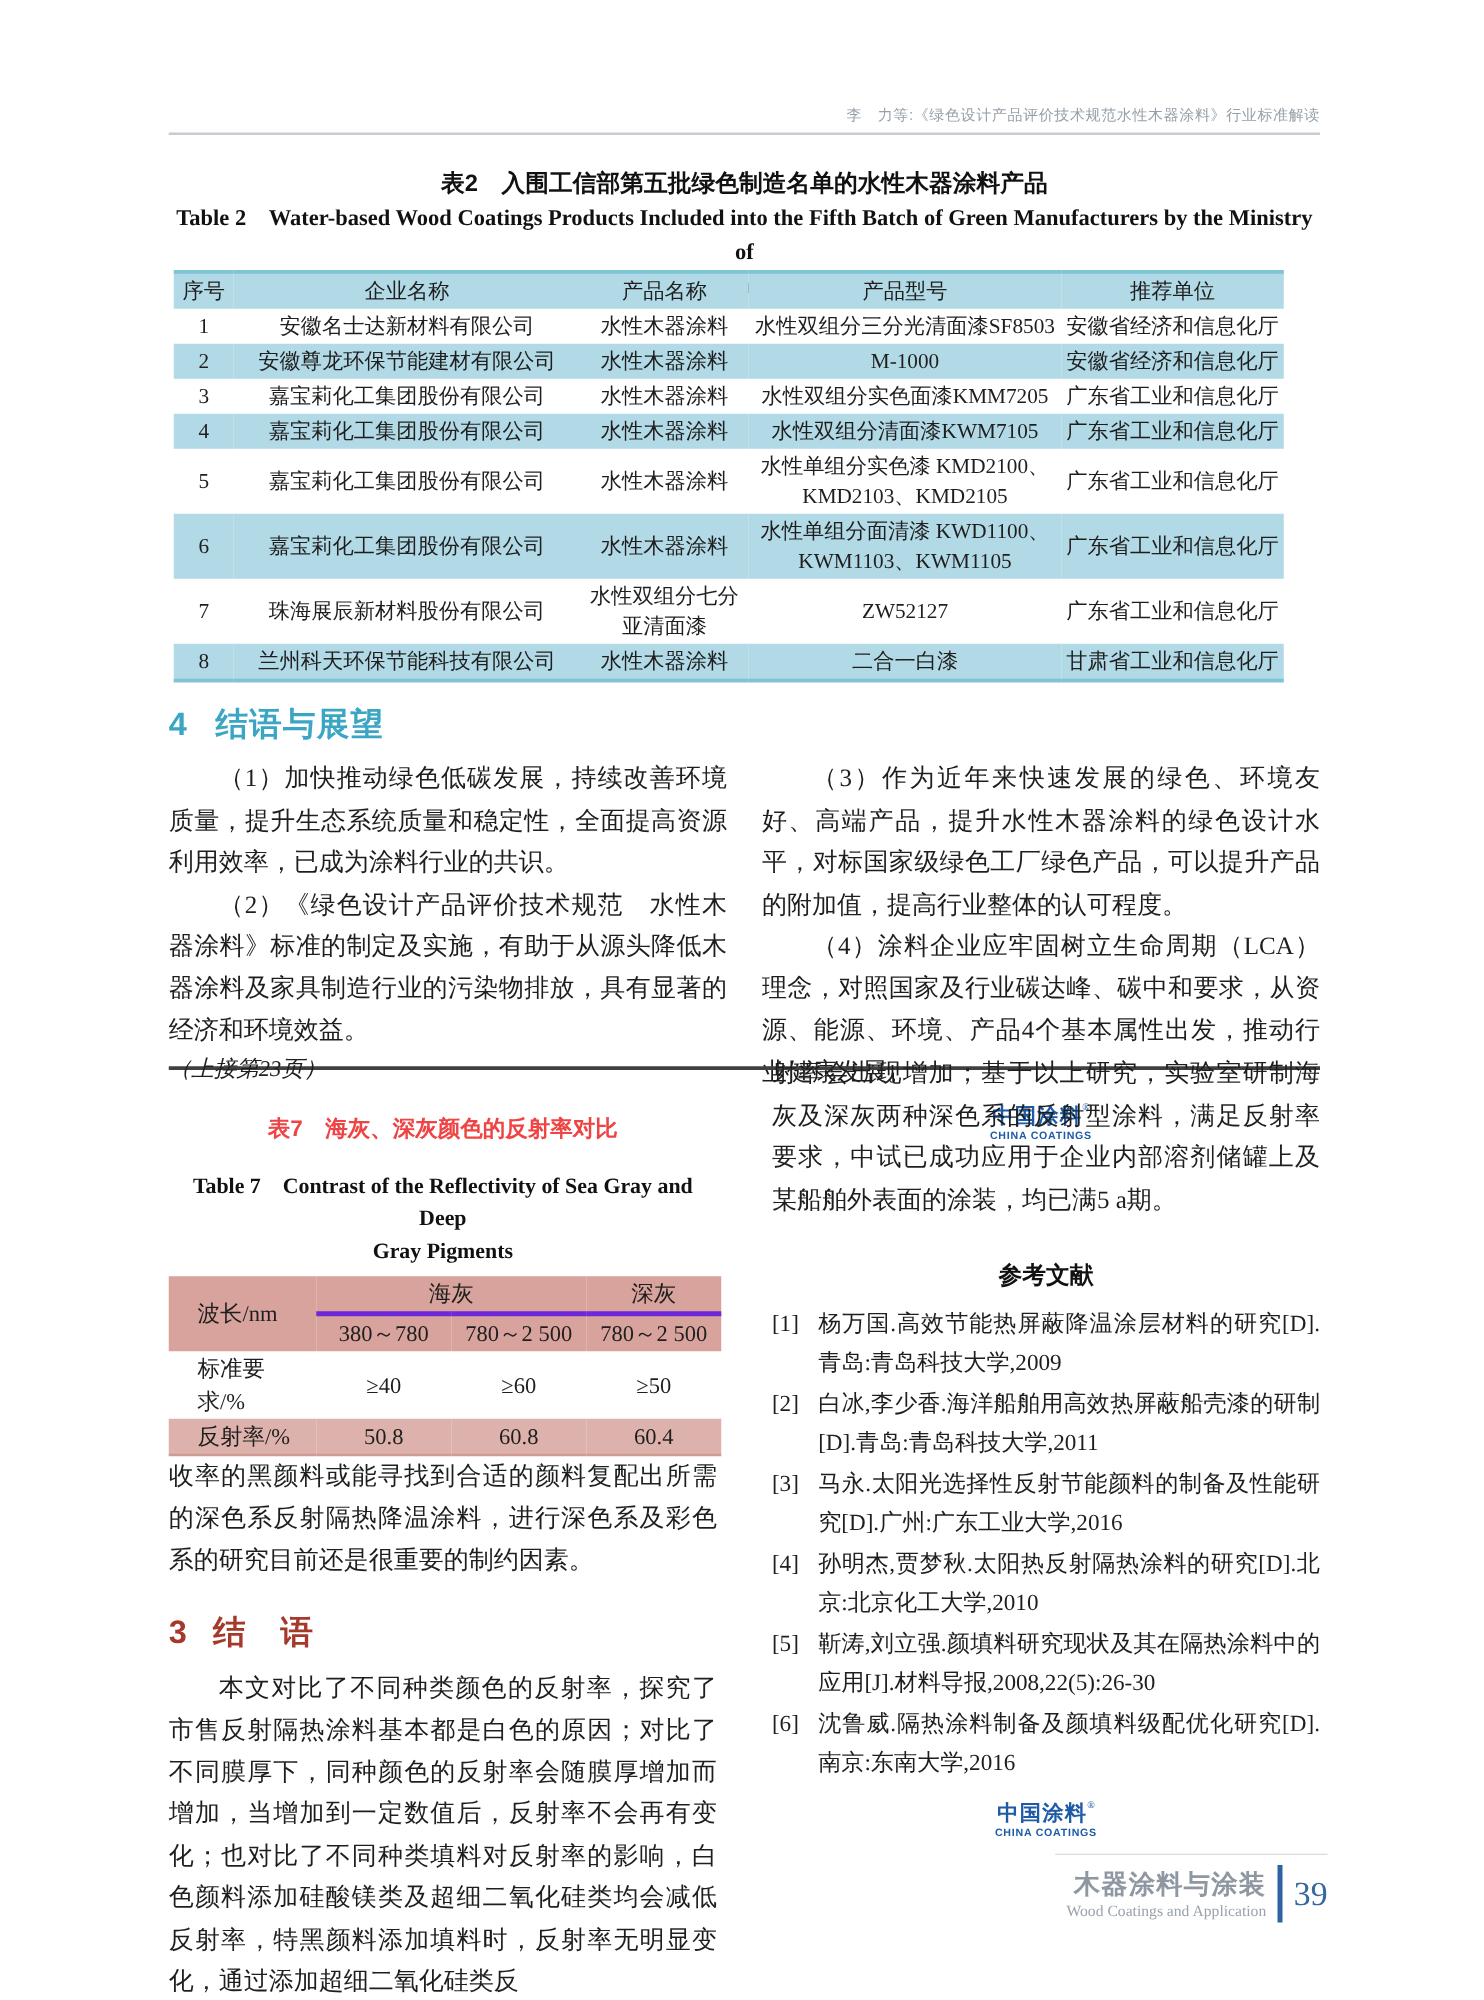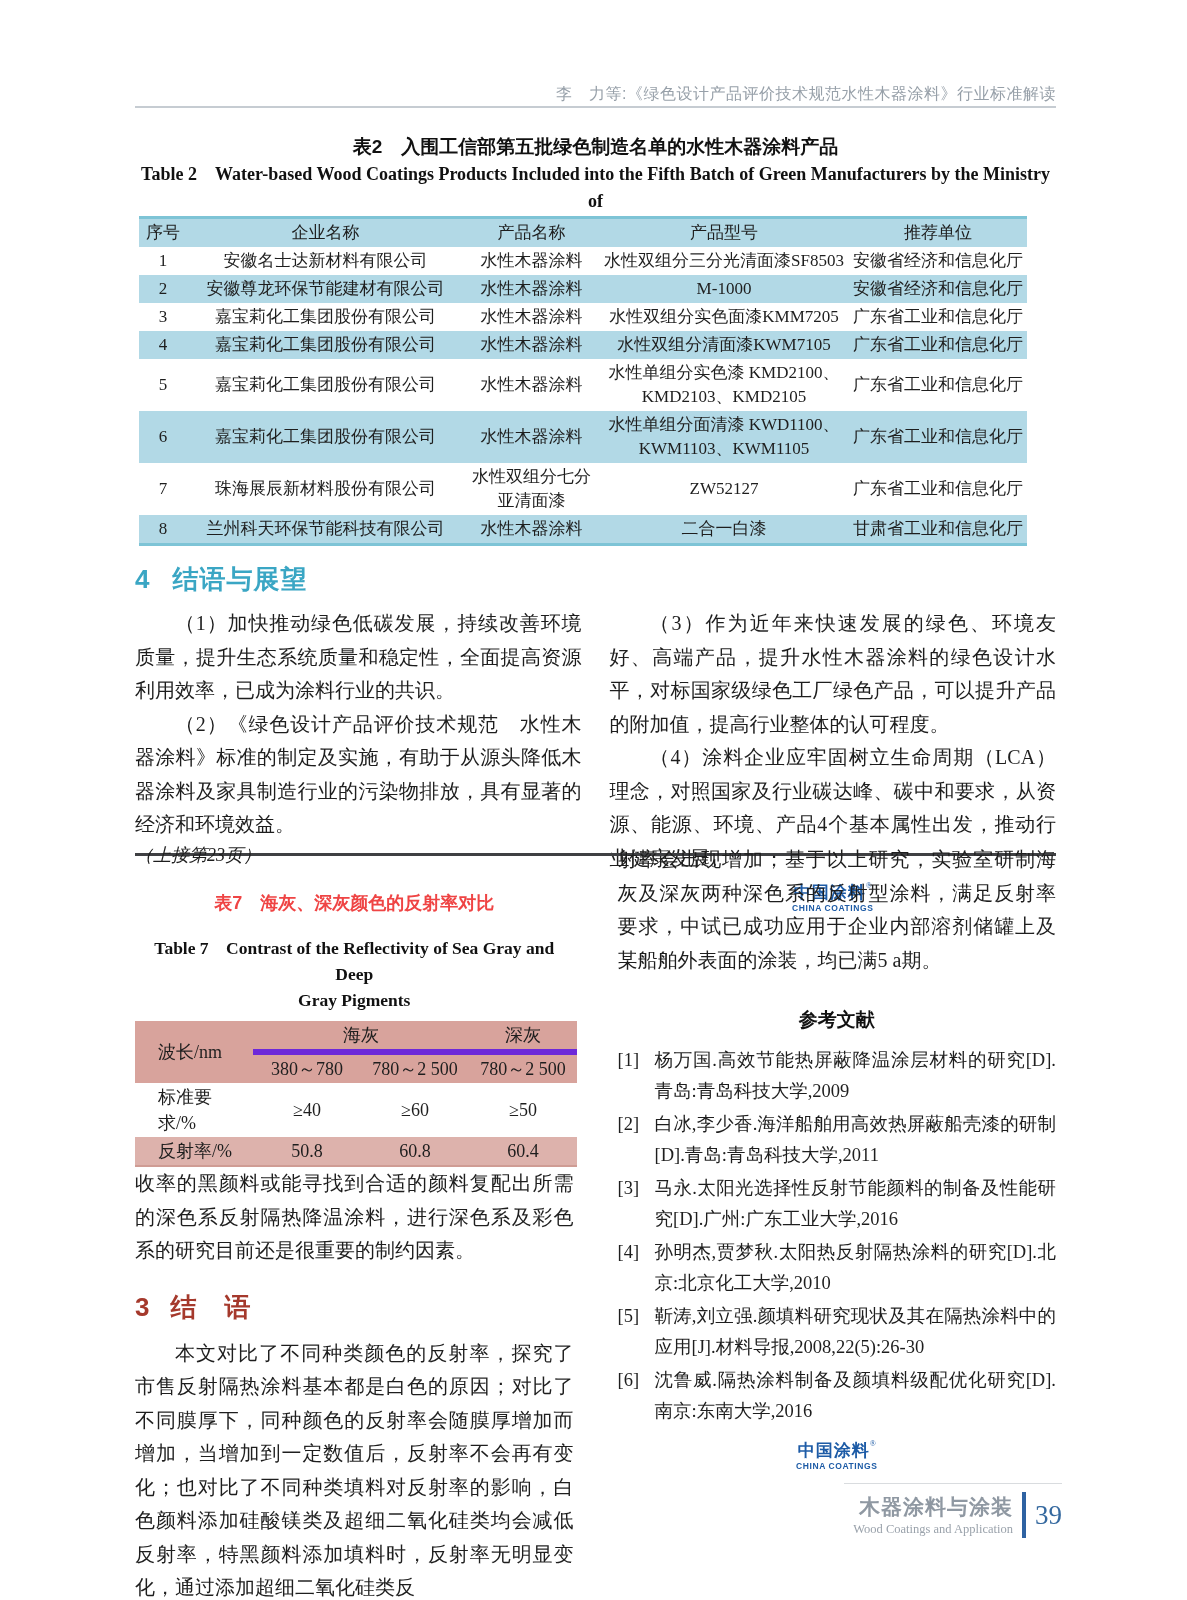--- a/index.html
+++ b/index.html
@@ -5,21 +5,21 @@
   html,body { margin:0; padding:0; background:#ffffff; }
   .page {
     position:relative; width:1187px; height:1600px; background:#ffffff;
     font-family:"Liberation Serif","DejaVu Serif",serif; color:#1e1e1e;
     overflow:hidden;
   }
   
   .running-header {
     position:absolute; top:84px; right:131px;
     font-family:"Liberation Sans","DejaVu Sans",sans-serif;
-    font-size:16px; color:#97a0a9; letter-spacing:0.5px;
+    font-size:12px; color:#97a0a9; letter-spacing:0.5px;
   }
   .header-rule {
     position:absolute; top:106px; left:135px; width:921px; height:2px;
     background:#c6ccd2;
   }
   
   .t2-title-cn {
     position:absolute; top:134px; left:135px; width:921px; text-align:center;
     font-family:"Liberation Sans","DejaVu Sans",sans-serif;
     font-size:19px; font-weight:bold; color:#111;
@@ -76,21 +76,21 @@
   }
   .t7-title-en { text-align:center; font-size:17.5px; font-weight:bold; line-height:26px; margin-bottom:8px; color:#111; }
   table.t7 {
     width:100%; border-collapse:collapse; table-layout:fixed;
     font-size:18px; line-height:26px;
   }
   table.t7 th, table.t7 td { padding:1px 4px; font-weight:normal; text-align:center; vertical-align:middle; }
   table.t7 .lbl { text-align:left; padding-left:23px; }
   table.t7 tr.pinkhead { background:#d8a39c; }
   table.t7 tr.pinkrow { background:#ddb2ac; border-bottom:2px solid #cf9c94; }
-  table.t7 th.group { border-bottom:6px solid #6d28d9; }
+  table.t7 th.group { border-bottom:4px solid #6d28d9; }
   .sec3-heading {
     font-family:"Liberation Sans","DejaVu Sans",sans-serif;
     font-size:26px; font-weight:bold; color:#a5392c; letter-spacing:1px;
     margin:22px 0 12px 0;
   }
   .sec3-heading .num { margin-right:20px; }
   .para-gap { margin-top:9px; }
   
   .refs-title {
     text-align:center; font-family:"Liberation Sans","DejaVu Sans",sans-serif;

